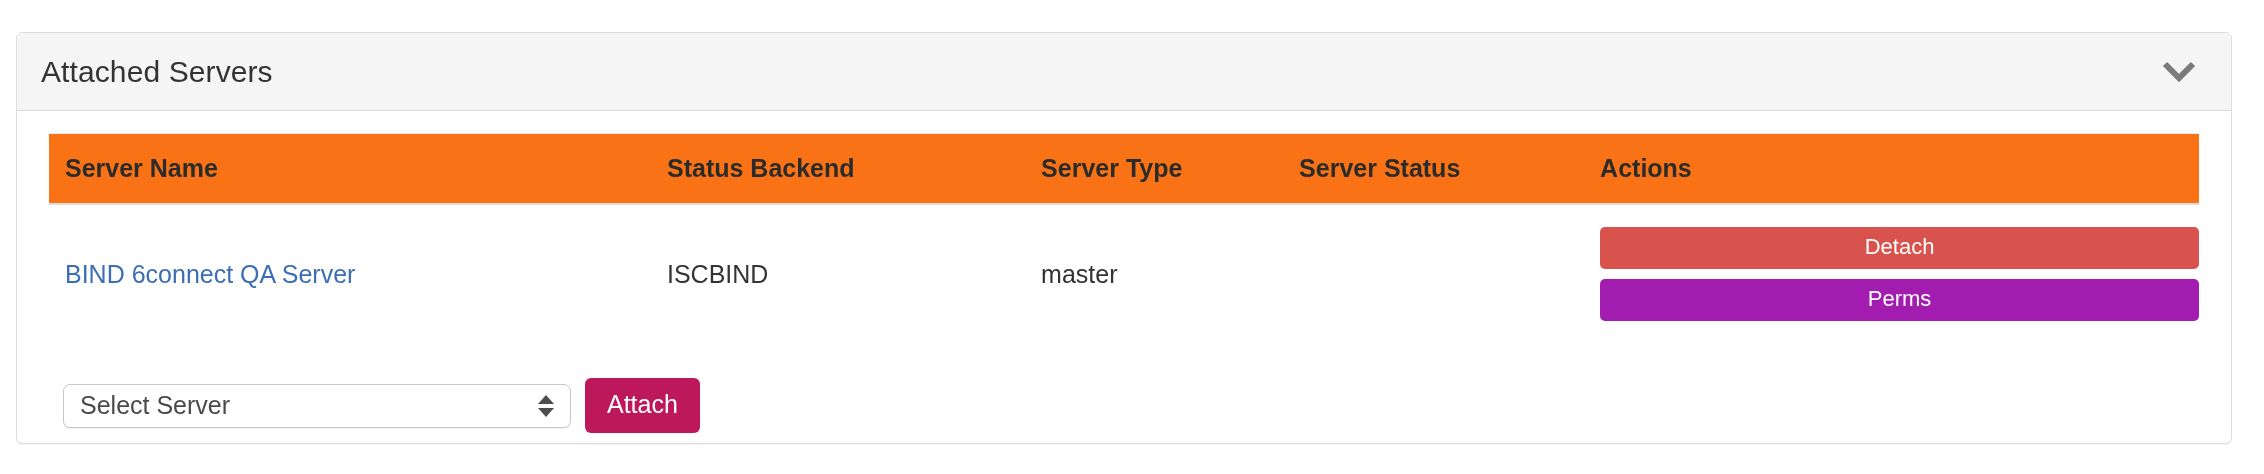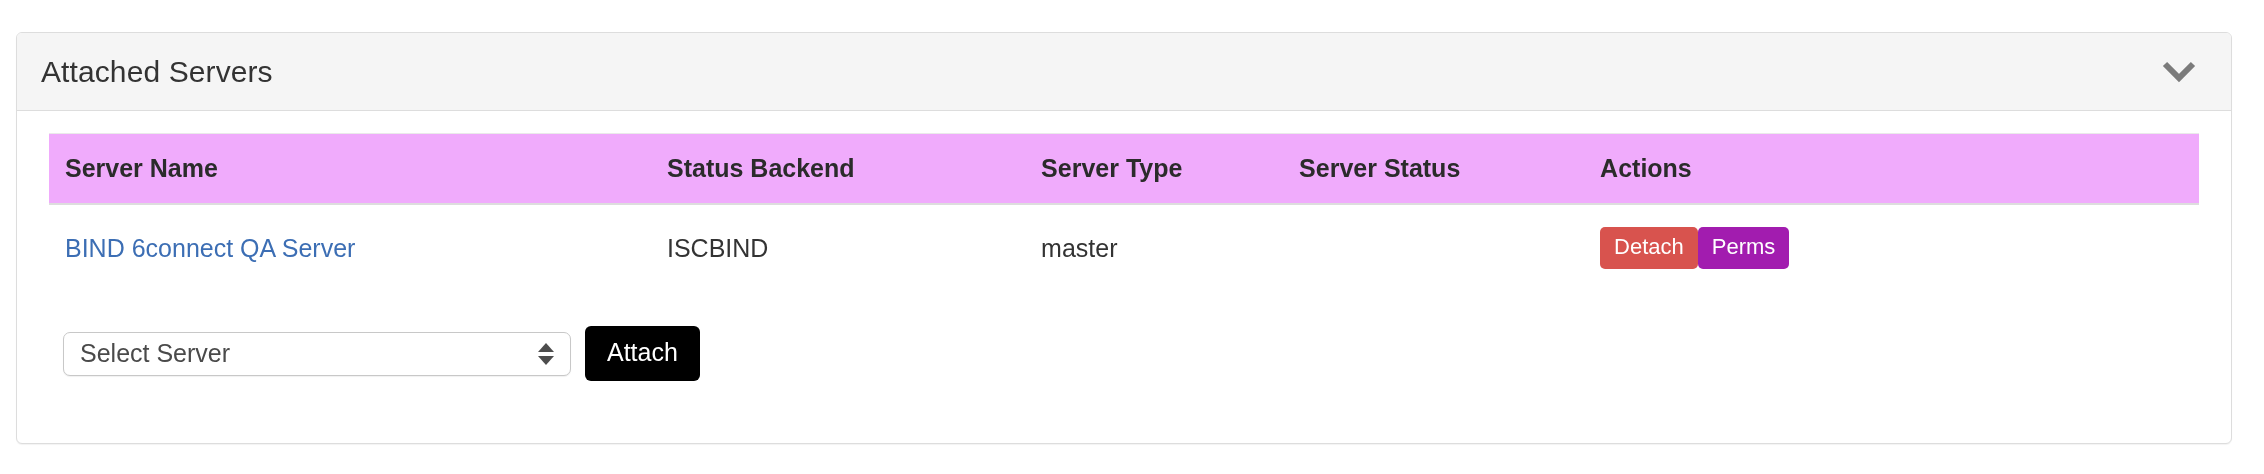--- a/index.html
+++ b/index.html
@@ -78,21 +78,21 @@
     box-sizing: border-box;
   }
 
   
   table.servers {
     width: 100%;
     border-collapse: collapse;
     table-layout: fixed;
   }
   table.servers thead tr {
-    background: #f0abfc;
+    background: #f97316;
   }
   table.servers thead th {
     text-align: left;
     font-size: 25px;
     font-weight: bold;
     color: #2b2b2b;
     padding: 20px 0 20px 16px;
     border-bottom: 2px solid #dddddd;
     border-top: 1px solid #eaeaea;
     vertical-align: middle;
@@ -115,20 +115,22 @@
 
   .server-link {
     color: #3c6eb4;
     text-decoration: none;
     cursor: pointer;
   }
 
   
   .actions-cell {
     display: flex;
+    gap: 10px;
+    flex-direction: column;
   }
   .btn {
     display: inline-flex;
     align-items: center;
     justify-content: center;
     box-sizing: border-box;
     font-family: "Liberation Sans", sans-serif;
     font-size: 22px;
     line-height: 1;
     color: #ffffff;
@@ -192,21 +194,21 @@
     border-bottom: 9px solid #4d4d4d;
   }
   .tri-down {
     width: 0; height: 0;
     border-left: 8px solid transparent;
     border-right: 8px solid transparent;
     border-top: 9px solid #4d4d4d;
   }
 
   .btn-primary {
-    background: #000000;
+    background: #be185d;
     font-size: 25px;
     padding: 14px 22px 16px 22px;
     border-radius: 6px;
     margin-left: 14px;
   }
 </style>
 </head>
 <body>
 
 <div class="page">

